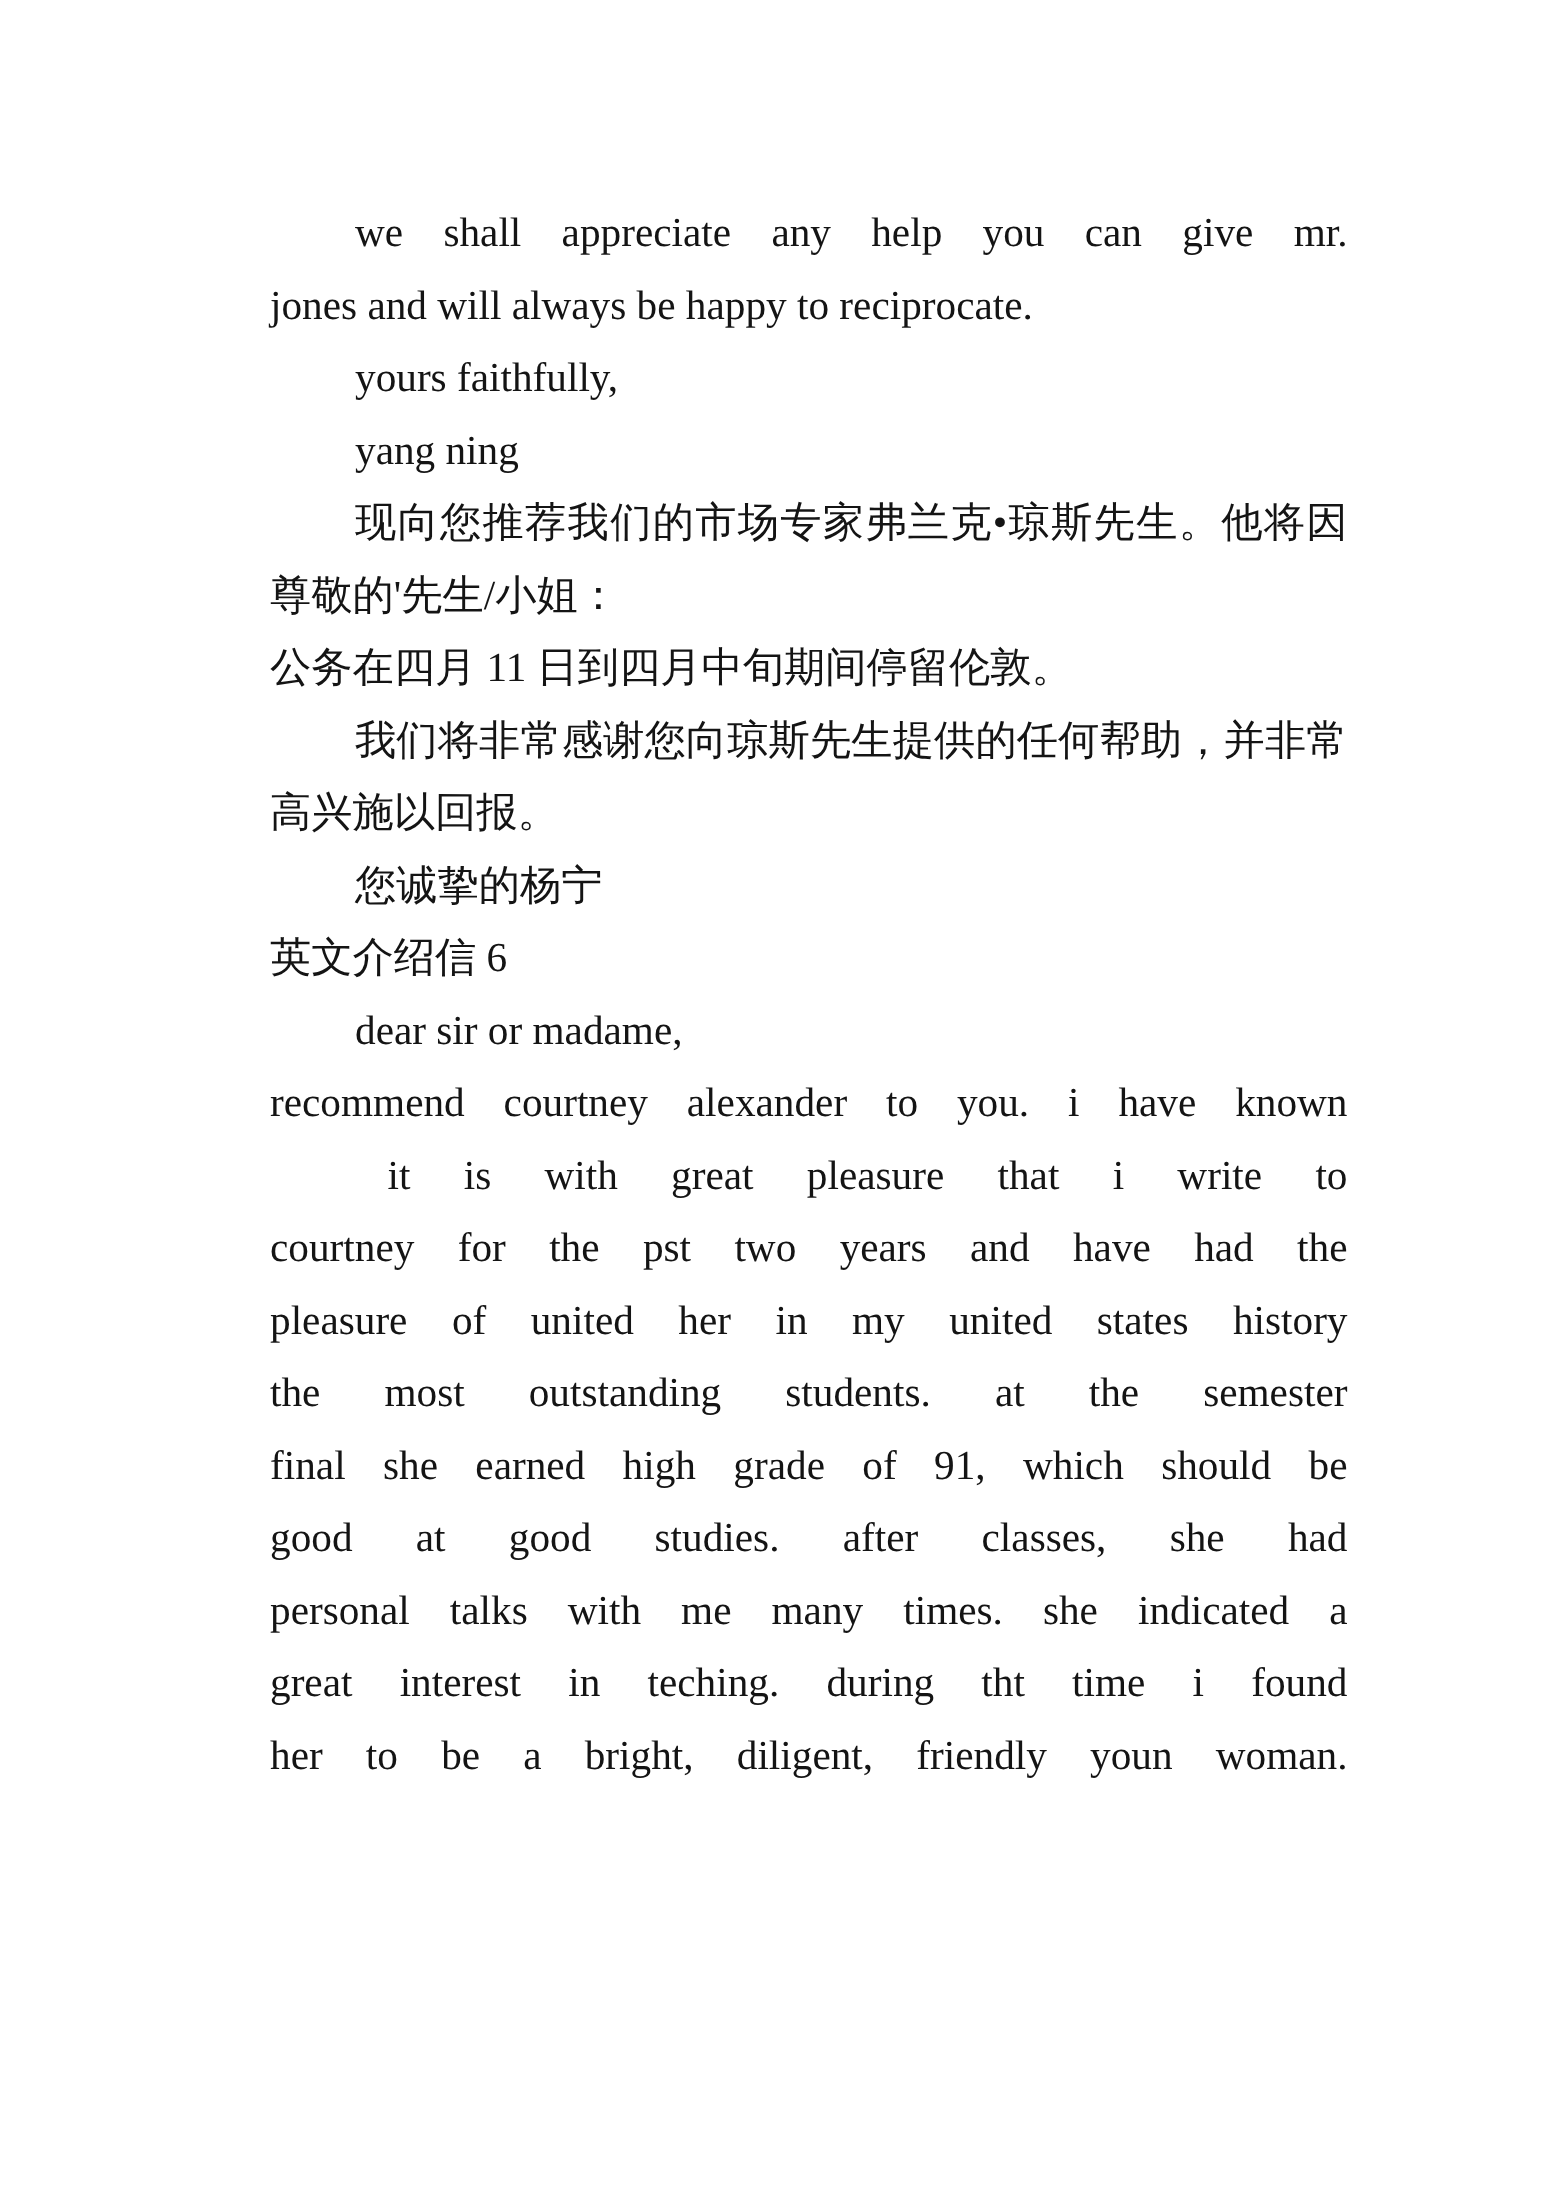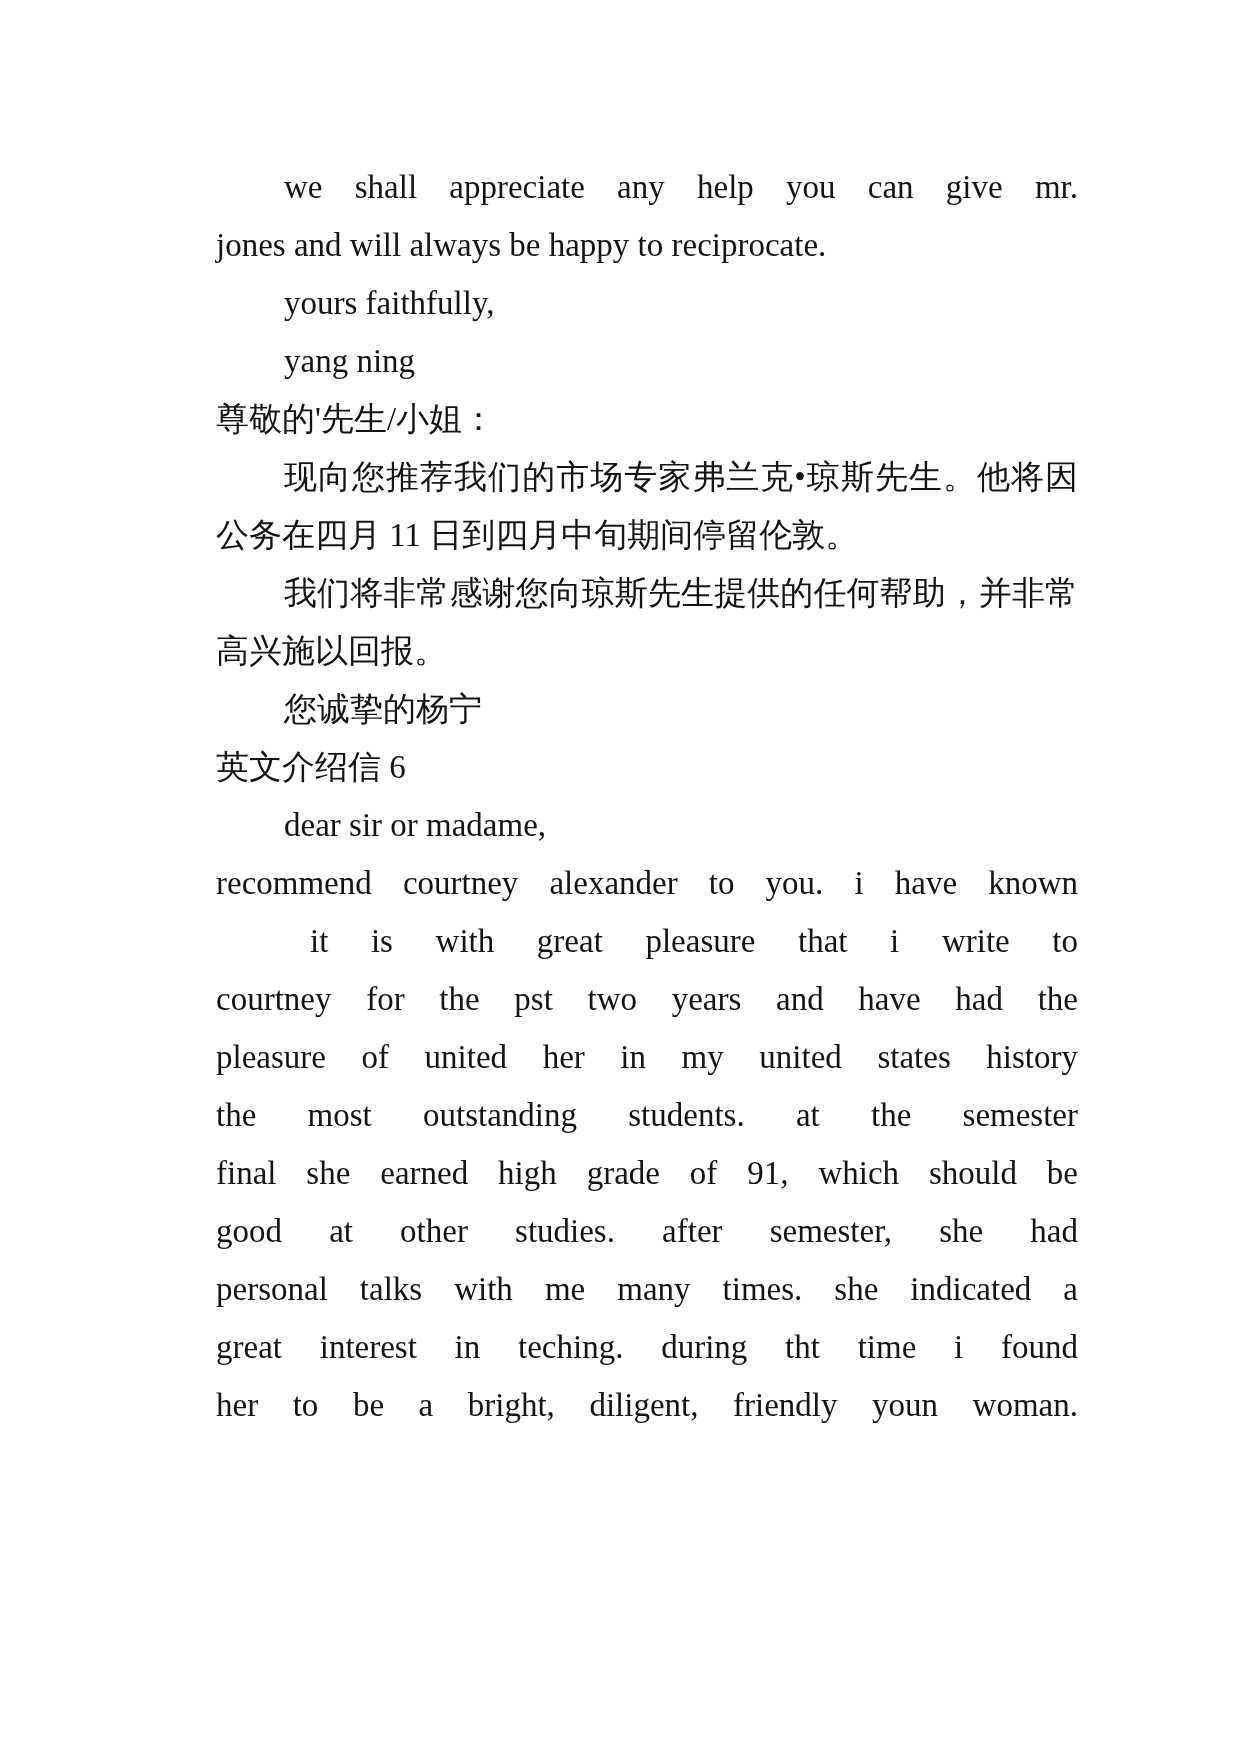--- a/index.html
+++ b/index.html
@@ -45,37 +45,37 @@
 
 <div class="page">
   <div class="content">
       <div class="section">
         <div class="line i1 j">we shall appreciate any help you can give mr.</div>
         <div class="line">jones and will always be happy to reciprocate.</div>
         <div class="line i1">yours faithfully,</div>
         <div class="line i1">yang ning</div>
       </div>
       <div class="section">
+        <div class="line i1 j">现向您推荐我们的市场专家弗兰克•琼斯先生。他将因</div>
         <div class="line">尊敬的'先生/小姐：</div>
-        <div class="line i1 j">现向您推荐我们的市场专家弗兰克•琼斯先生。他将因</div>
         <div class="line">公务在四月 11 日到四月中旬期间停留伦敦。</div>
         <div class="line i1 j">我们将非常感谢您向琼斯先生提供的任何帮助，并非常</div>
         <div class="line">高兴施以回报。</div>
         <div class="line i1">您诚挚的杨宁</div>
       </div>
       <div class="section">
         <div class="line">英文介绍信 6</div>
       </div>
       <div class="section">
         <div class="line i1">dear sir or madame,</div>
         <div class="line j">recommend courtney alexander to you. i have known</div>
         <div class="line i2 j">it is with great pleasure that i write to</div>
         <div class="line j">courtney for the pst two years and have had the</div>
         <div class="line j">pleasure of united her in my united states history</div>
         <div class="line j">the most outstanding students. at the semester</div>
         <div class="line j">final she earned high grade of 91, which should be</div>
-        <div class="line j">good at other studies. after semester, she had</div>
+        <div class="line j">good at good studies. after classes, she had</div>
         <div class="line j">personal talks with me many times. she indicated a</div>
         <div class="line j">great interest in teching. during tht time i found</div>
         <div class="line j">her to be a bright, diligent, friendly youn woman.</div>
       </div>
     </div>
 </div>
 
 </body></html>

